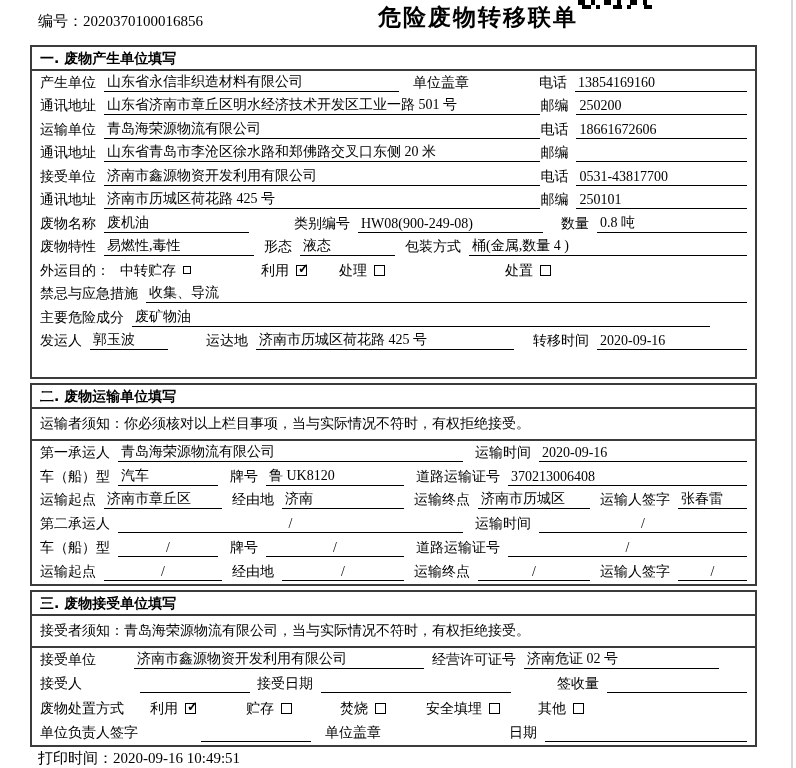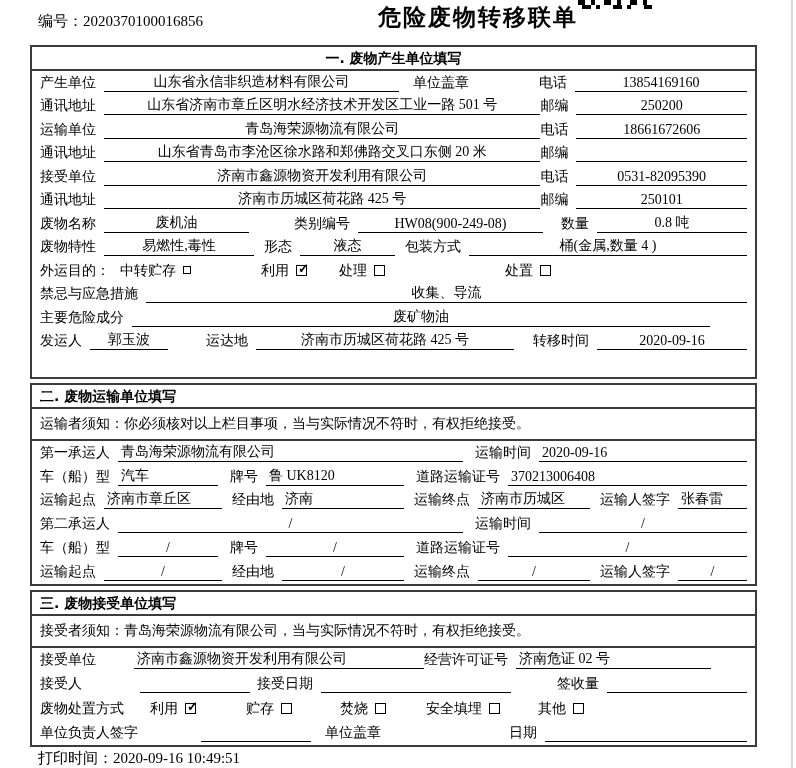--- a/index.html
+++ b/index.html
@@ -50,21 +50,21 @@
   </div>
   <div class="doc-title">危险废物转移联单</div>
   <div class="qr">
     <div class="qr-r1"></div>
     <div class="qr-r2"></div>
   </div>
   <div class="page-edge"></div>
 
   <div class="form">
 
-    <div class="sec s1" style="height:334px;text-align:center;">
+    <div class="sec s1" style="height:334px;">
       <div class="sec-head">一. 废物产生单位填写</div>
 
       <div class="row">
         <span class="lab">产生单位</span>
         <span class="v" style="width:295px">山东省永信非织造材料有限公司</span>
         <span class="lab" style="margin-left:14px">单位盖章</span>
         <span class="lab mla">电话</span>
         <span class="v" style="width:172px">13854169160</span>
       </div>
 
@@ -86,21 +86,21 @@
         <span class="lab">通讯地址</span>
         <span class="v" style="width:440px">山东省青岛市李沧区徐水路和郑佛路交叉口东侧 20 米</span>
         <span class="lab mla">邮编</span>
         <span class="v" style="width:172px"></span>
       </div>
 
       <div class="row">
         <span class="lab">接受单位</span>
         <span class="v" style="width:440px">济南市鑫源物资开发利用有限公司</span>
         <span class="lab mla">电话</span>
-        <span class="v" style="width:172px">0531-82095390</span>
+        <span class="v" style="width:172px">0531-43817700</span>
       </div>
 
       <div class="row">
         <span class="lab">通讯地址</span>
         <span class="v" style="width:440px">济南市历城区荷花路 425 号</span>
         <span class="lab mla">邮编</span>
         <span class="v" style="width:172px">250101</span>
       </div>
 
       <div class="row">
@@ -221,21 +221,21 @@
       </div>
     </div>
 
     <div class="sec s3" style="height:157px;">
       <div class="sec-head">三. 废物接受单位填写</div>
       <div class="notice">接受者须知：青岛海荣源物流有限公司，当与实际情况不符时，有权拒绝接受。</div>
 
       <div class="row">
         <span class="lab">接受单位</span>
         <span class="v" style="width:290px;margin-left:30px">济南市鑫源物资开发利用有限公司</span>
-        <span class="lab" style="margin-left:0">经营许可证号</span>
+        <span class="lab" style="margin-left:8px">经营许可证号</span>
         <span class="v" style="width:195px">济南危证 02 号</span>
       </div>
 
       <div class="row">
         <span class="lab">接受人</span>
         <span class="v" style="width:110px;margin-left:50px"></span>
         <span class="lab" style="margin-left:7px">接受日期</span>
         <span class="v" style="width:190px"></span>
         <span class="lab mla">签收量</span>
         <span class="v" style="width:140px"></span>

